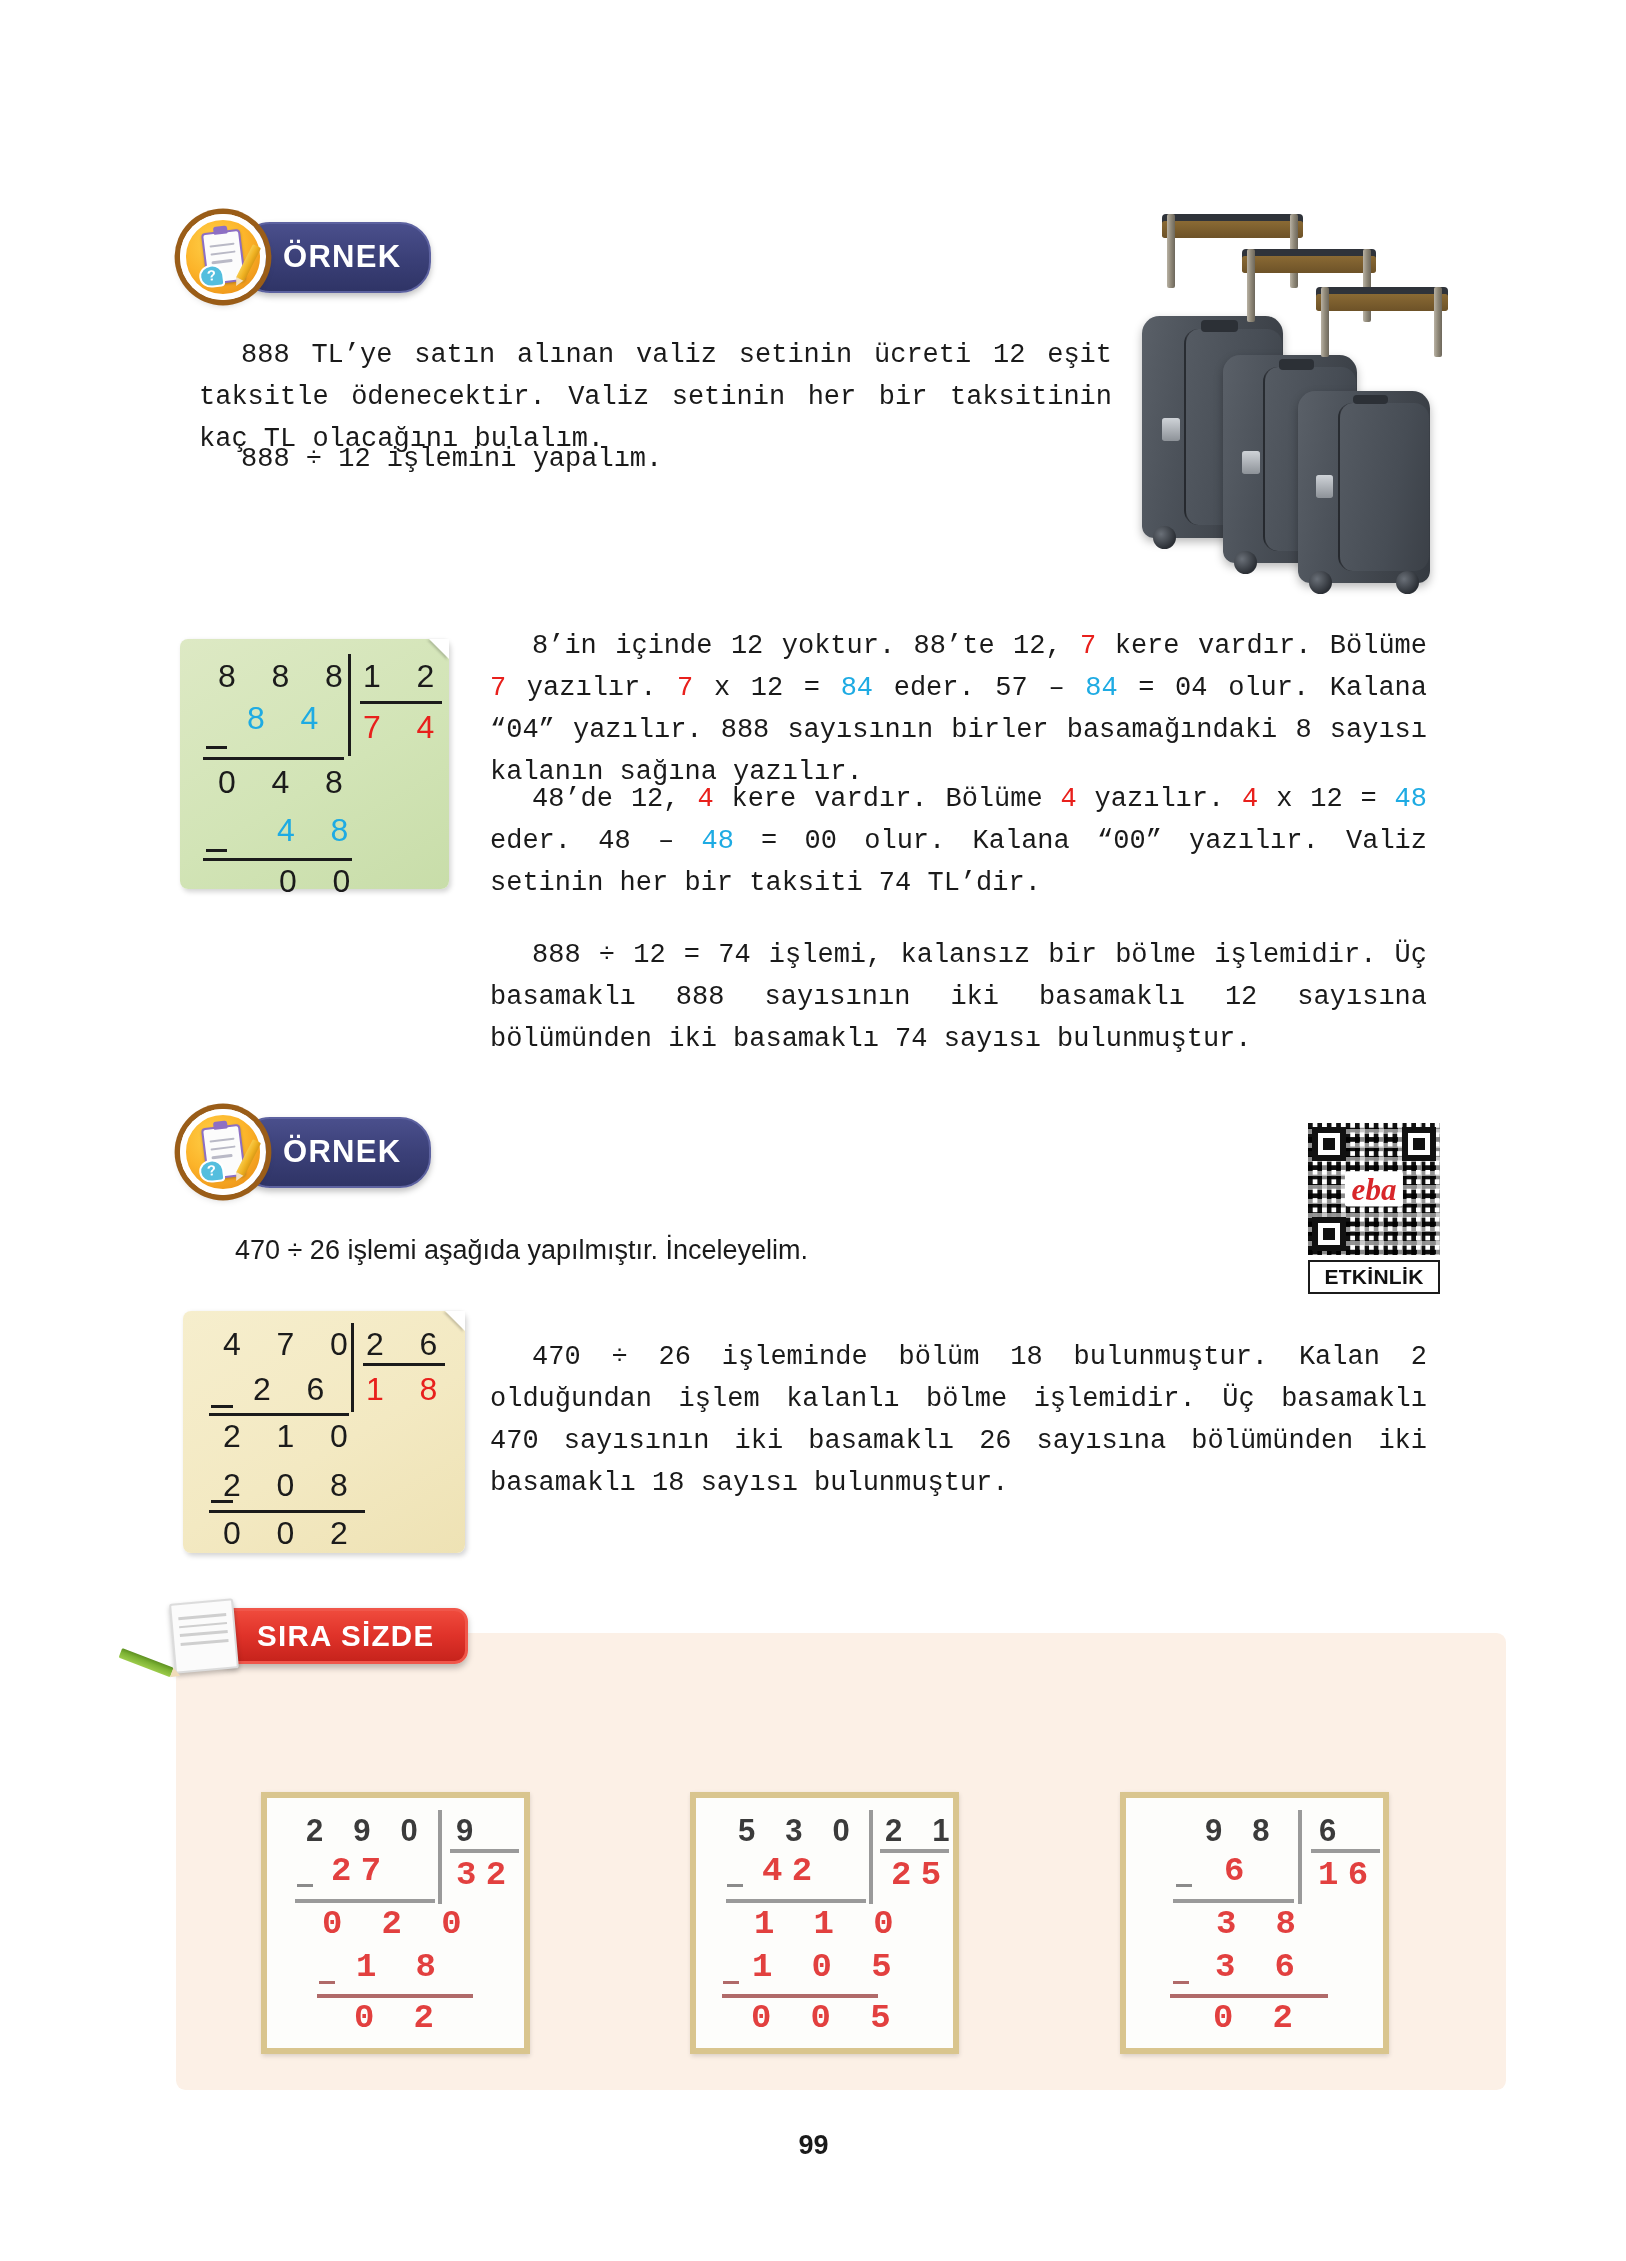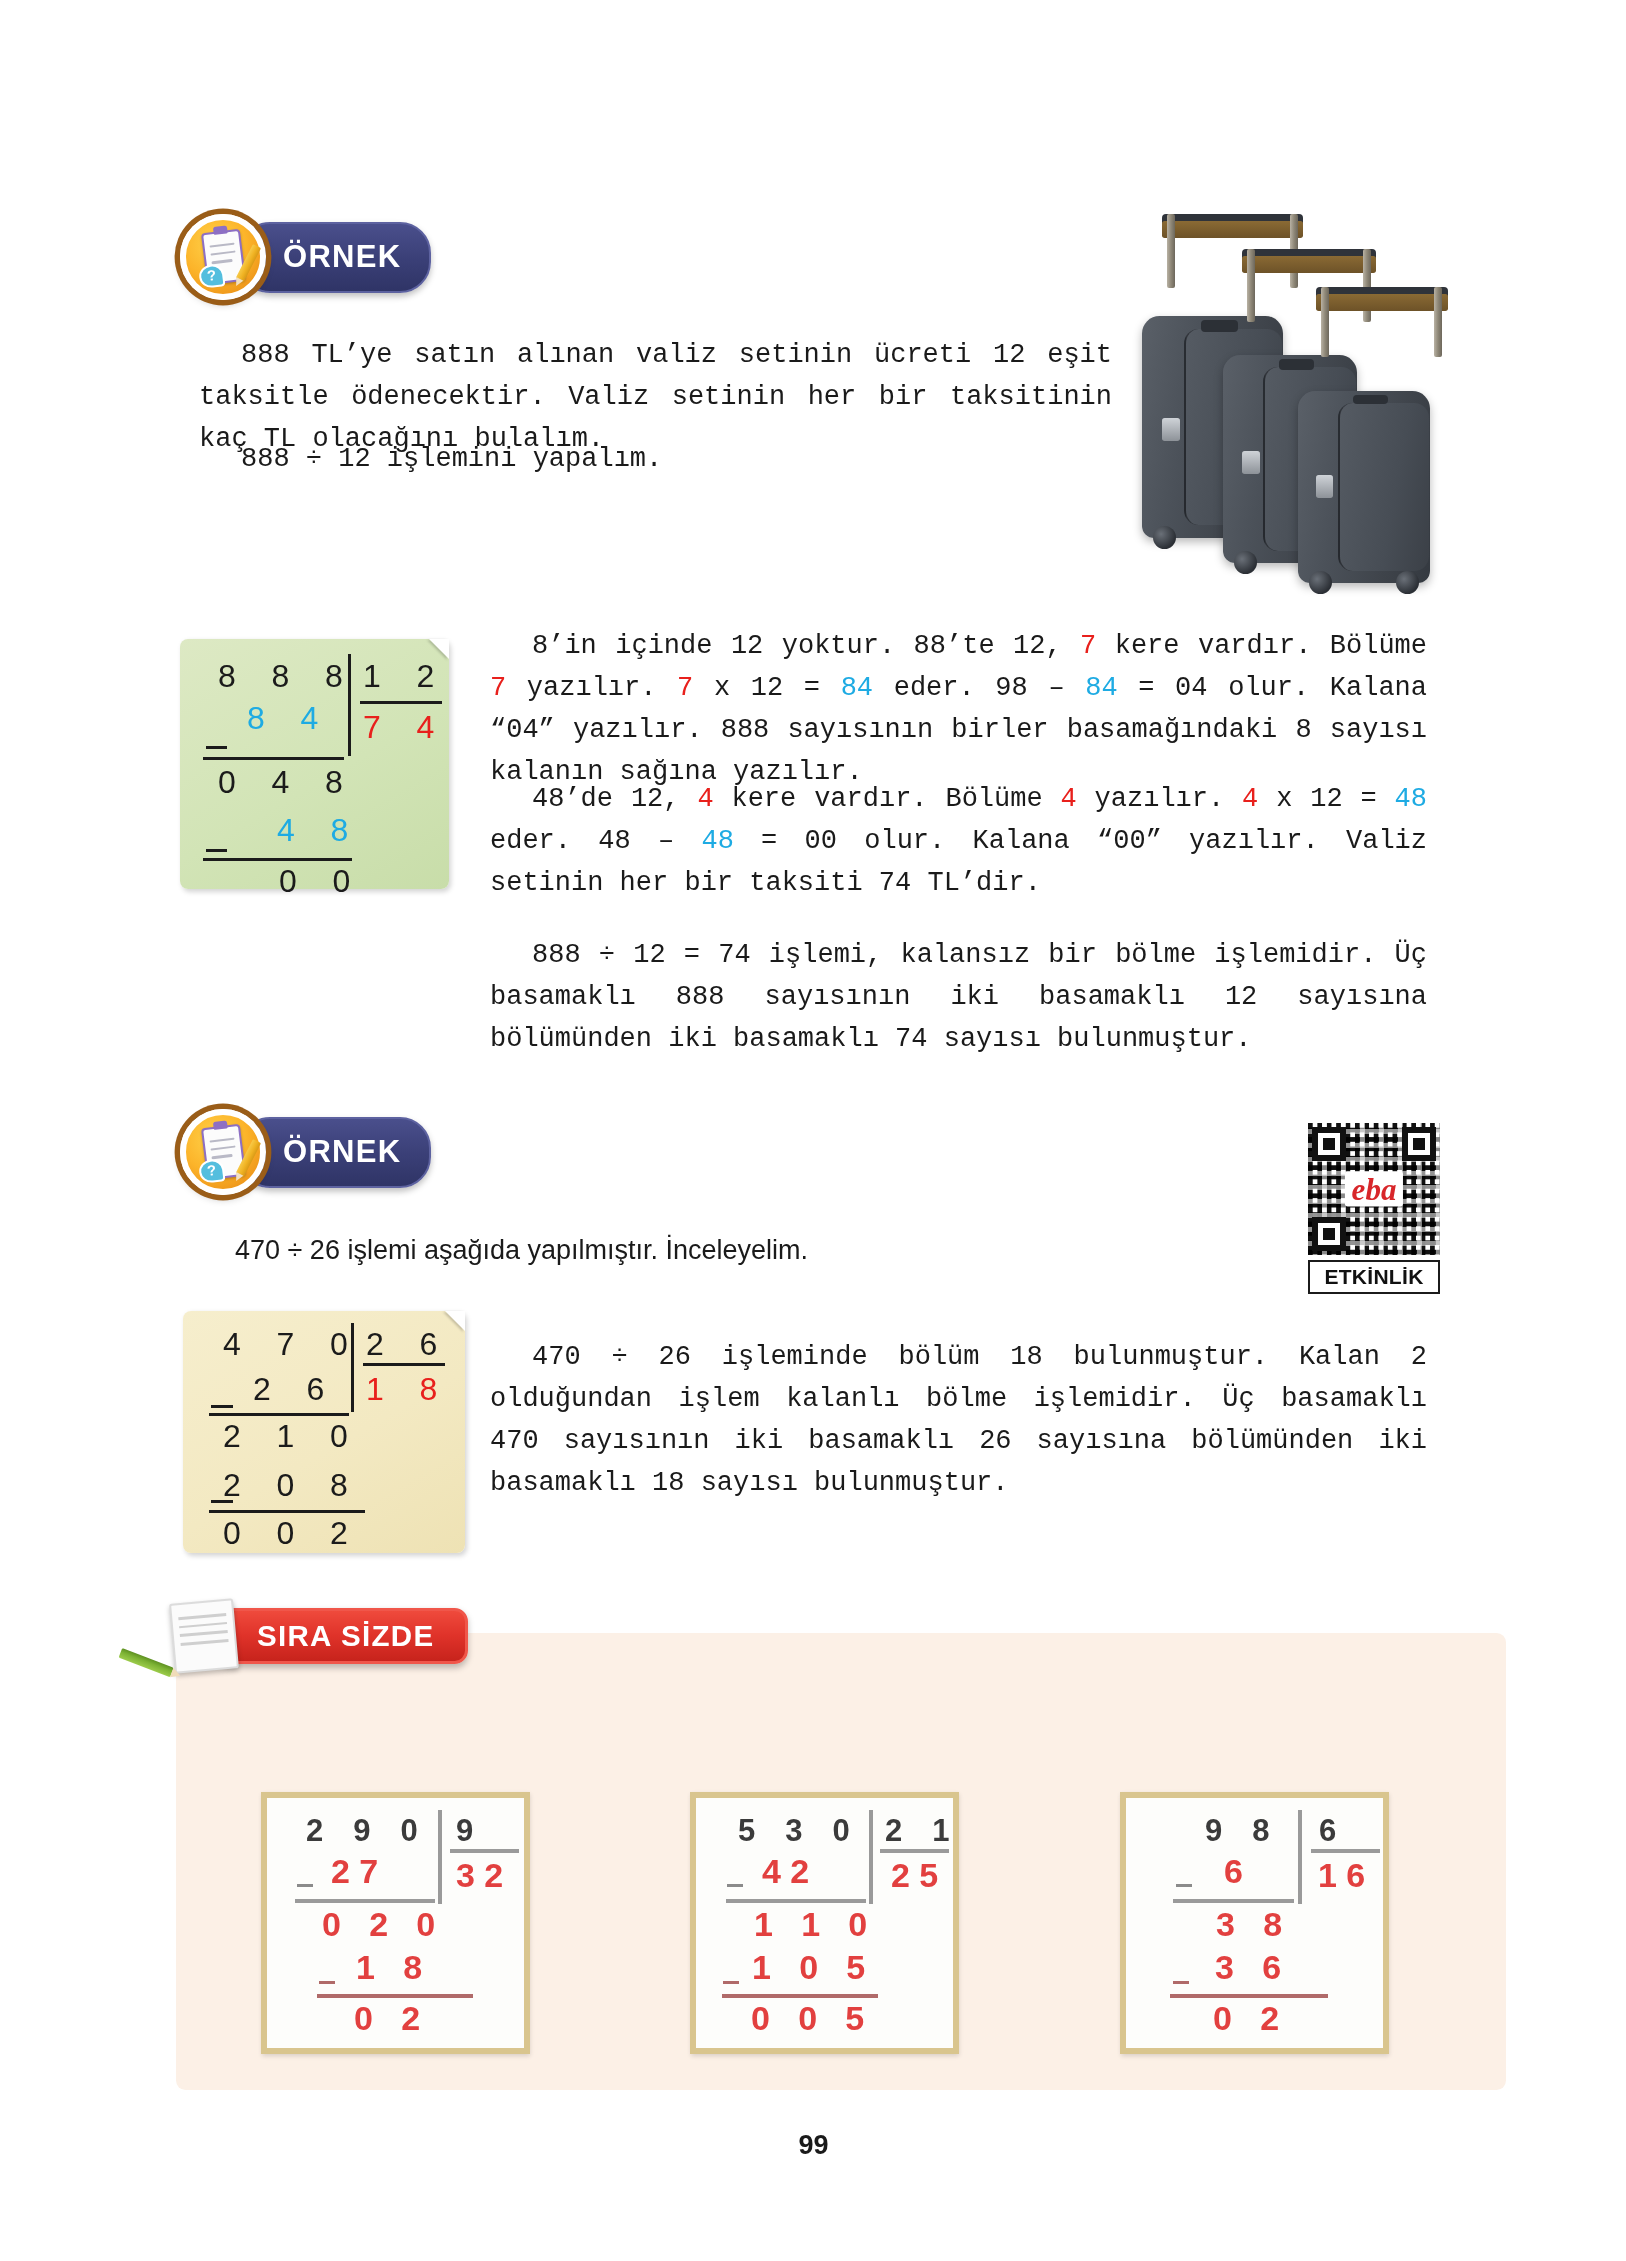--- a/index.html
+++ b/index.html
@@ -172,21 +172,21 @@
     position: absolute; font-size: 27px; color: #1a1a1a;
   }
 
   
   .hw-card {
     position: absolute; background: #fdfdfb;
     border: 6px solid #d9c58e; box-shadow: 1.3px 2px 4.7px rgba(0,0,0,.14);
   }
   .hw { position: absolute; white-space: pre; font-family: "Liberation Sans", sans-serif; font-weight: bold; }
   .hw-blk { color: #3b3b3b; font-size: 31px; letter-spacing: 10.7px; }
-  .hw-red { color: #e2403f; font-size: 34px; letter-spacing: 9.4px; }
+  .hw-red { color: #e2403f; font-size: 34px; letter-spacing: 9.4px; font-family: Liberation Mono, monospace; }
   .hw-line { position: absolute; height: 4px; background: #9a9a9a; }
   .hw-line.r { background: #b06a69; }
   .hw-v { position: absolute; width: 4px; background: #9a9a9a; }
   .hw-minus { position: absolute; width: 16px; height: 3.4px; background: #8b8b8b; }
   .hw-minus.r { background: #b06a69; }
 
   
   .suitcases { position: absolute; }
   .case { position: absolute; }
   .case-body {
@@ -327,21 +327,21 @@
 
       <div class="dg b" style="left:97px; top:173px;">4 8</div>
       <div class="minus" style="left:25.5px; top:210px;"></div>
       <div class="dline" style="left:23px; top:219px; width:149px;"></div>
 
       <div class="dg" style="left:99px; top:224px;">0 0</div>
     </div>
   </div>
 
   <div class="para ind" style="left:490px; top:625px; width:937px;">
-    <span>8’in içinde 12 yoktur. 88’te 12, </span><span class="red">7</span><span> kere vardır. Bölüme </span><span class="red">7</span><span> yazılır. </span><span class="red">7</span><span> x 12 = </span><span class="cyan">84</span><span> eder. 98 – </span><span class="cyan">84</span><span> = 04 olur. Kalana “04” yazılır. 888 sayısının birler basamağındaki 8 sayısı kalanın sağına yazılır.</span>
+    <span>8’in içinde 12 yoktur. 88’te 12, </span><span class="red">7</span><span> kere vardır. Bölüme </span><span class="red">7</span><span> yazılır. </span><span class="red">7</span><span> x 12 = </span><span class="cyan">84</span><span> eder. 57 – </span><span class="cyan">84</span><span> = 04 olur. Kalana “04” yazılır. 888 sayısının birler basamağındaki 8 sayısı kalanın sağına yazılır.</span>
   </div>
 
   <div class="para ind" style="left:490px; top:778px; width:937px;">
     <span>48’de 12, </span><span class="red">4</span><span> kere vardır. Bölüme </span><span class="red">4</span><span> yazılır. </span><span class="red">4</span><span> x 12 = </span><span class="cyan">48</span><span> eder. 48 – </span><span class="cyan">48</span><span> = 00 olur. Kalana “00” yazılır. Valiz setinin her bir taksiti 74 TL’dir.</span>
   </div>
 
   <div class="para ind" style="left:490px; top:934px; width:937px;">888 ÷ 12 = 74 işlemi, kalansız bir bölme işlemidir. Üç basamaklı 888 sayısının iki basamaklı 12 sayısına bölümünden iki basamaklı 74 sayısı bulunmuştur.</div>
 
   <div class="ornek-badge" style="left:180px; top:1109px;">
     <div class="badge-icon">

